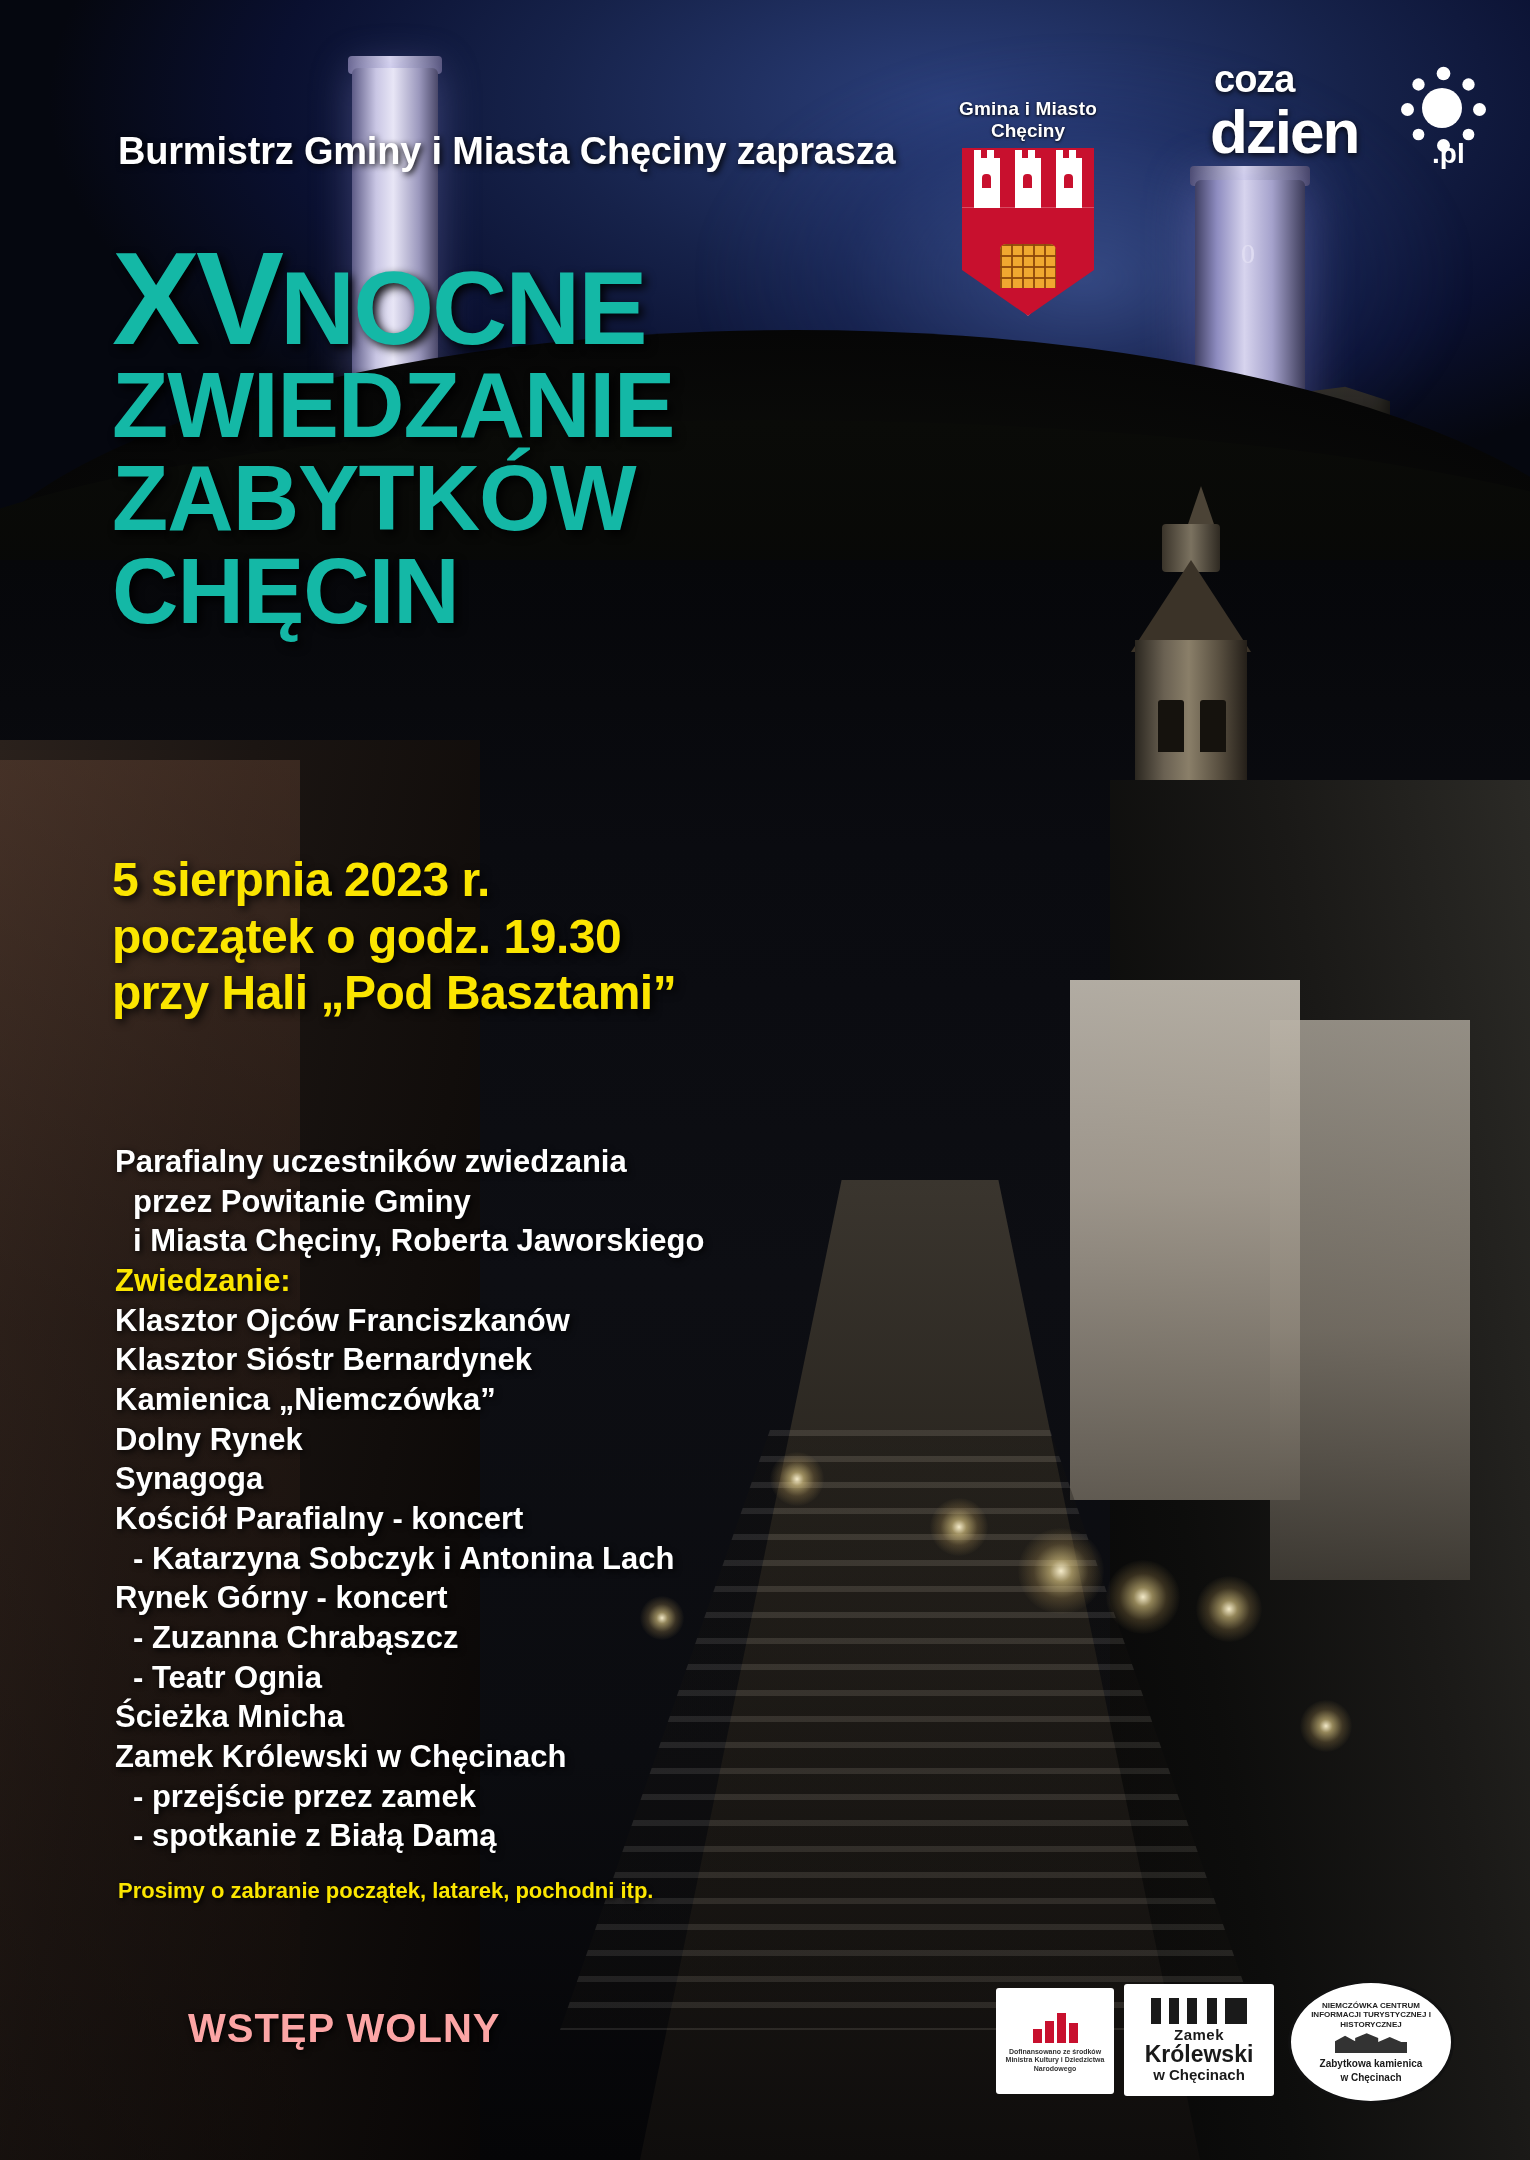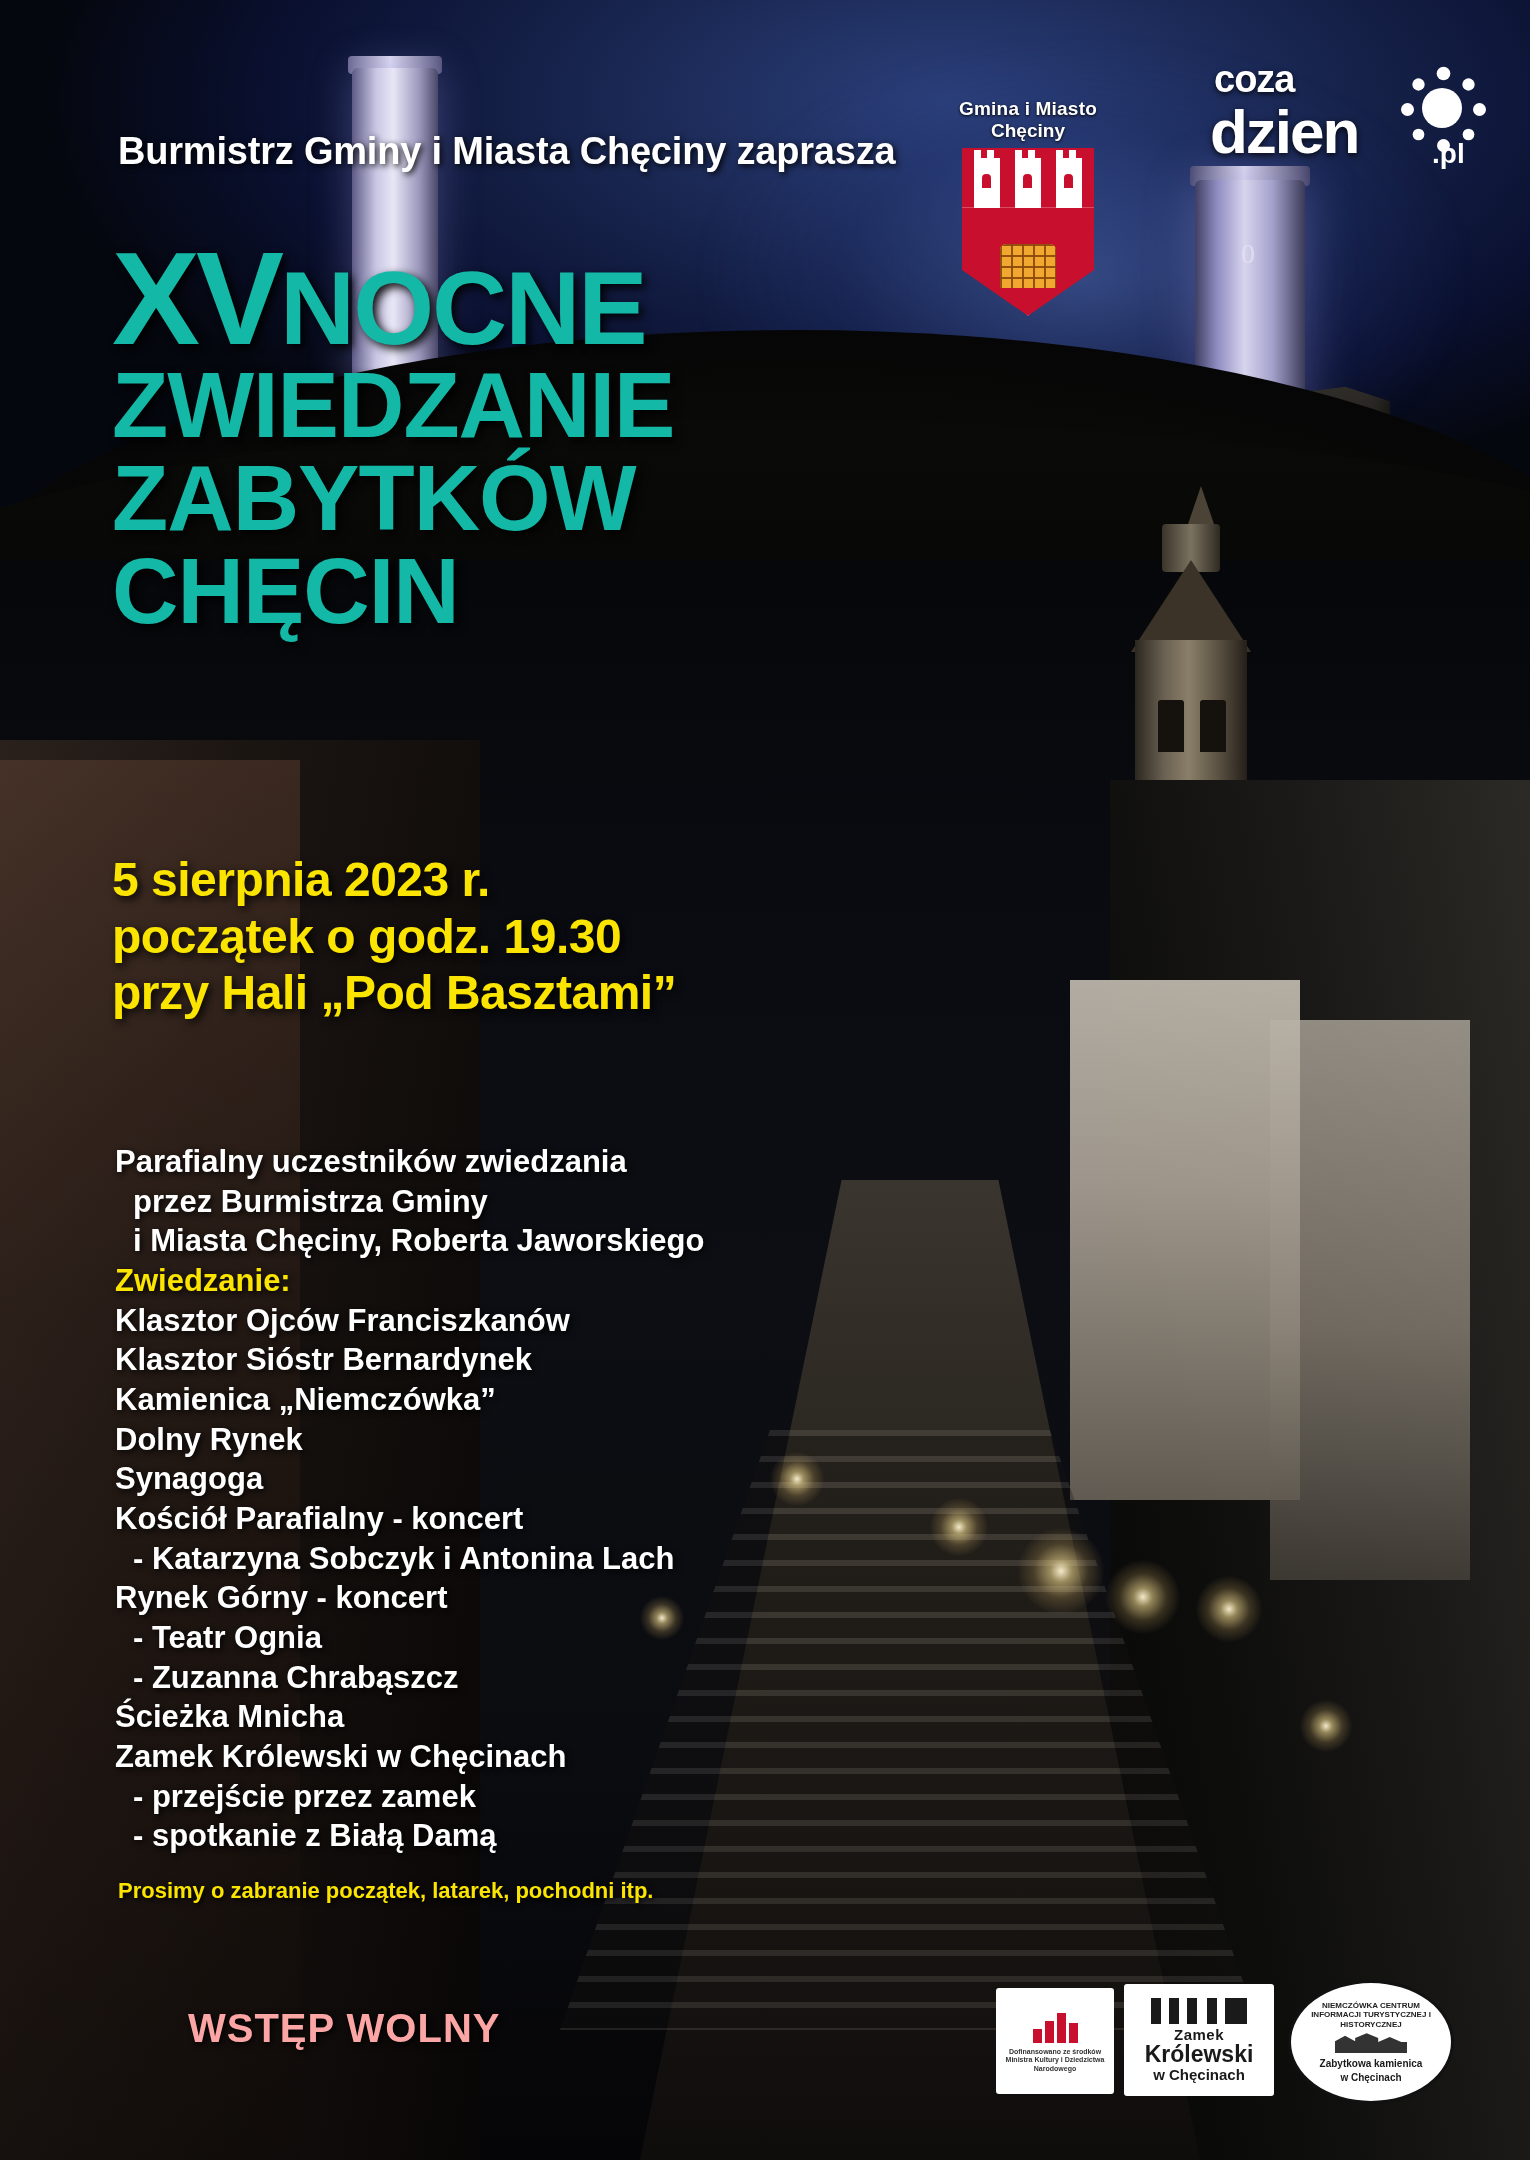--- a/index.html
+++ b/index.html
@@ -613,33 +613,33 @@
   </div>
 
   <div class="when">
     <div>5 sierpnia 2023 r.</div>
     <div>początek o godz. 19.30</div>
     <div>przy Hali „Pod Basztami”</div>
   </div>
 
   <div class="program">
     <div>Parafialny uczestników zwiedzania</div>
-    <div class="ind1">przez Burmistrza Gminy</div>
+    <div class="ind1">przez Powitanie Gminy</div>
     <div class="ind1">i Miasta Chęciny, Roberta Jaworskiego</div>
     <div class="yellow">Zwiedzanie:</div>
     <div>Klasztor Ojców Franciszkanów</div>
     <div>Klasztor Sióstr Bernardynek</div>
     <div>Kamienica „Niemczówka”</div>
     <div>Dolny Rynek</div>
     <div>Synagoga</div>
     <div>Kościół Parafialny - koncert</div>
     <div class="ind1">- Katarzyna Sobczyk i Antonina Lach</div>
     <div>Rynek Górny - koncert</div>
+    <div class="ind1">- Zuzanna Chrabąszcz</div>
     <div class="ind1">- Teatr Ognia</div>
-    <div class="ind1">- Zuzanna Chrabąszcz</div>
     <div>Ścieżka Mnicha</div>
     <div>Zamek Królewski w Chęcinach</div>
     <div class="ind1">- przejście przez zamek</div>
     <div class="ind1">- spotkanie z Białą Damą</div>
   </div>
 
   <div class="note">Prosimy o zabranie początek, latarek, pochodni itp.</div>
   <div class="free">WSTĘP WOLNY</div>
 
   <div class="logo-bottom logo-min">

